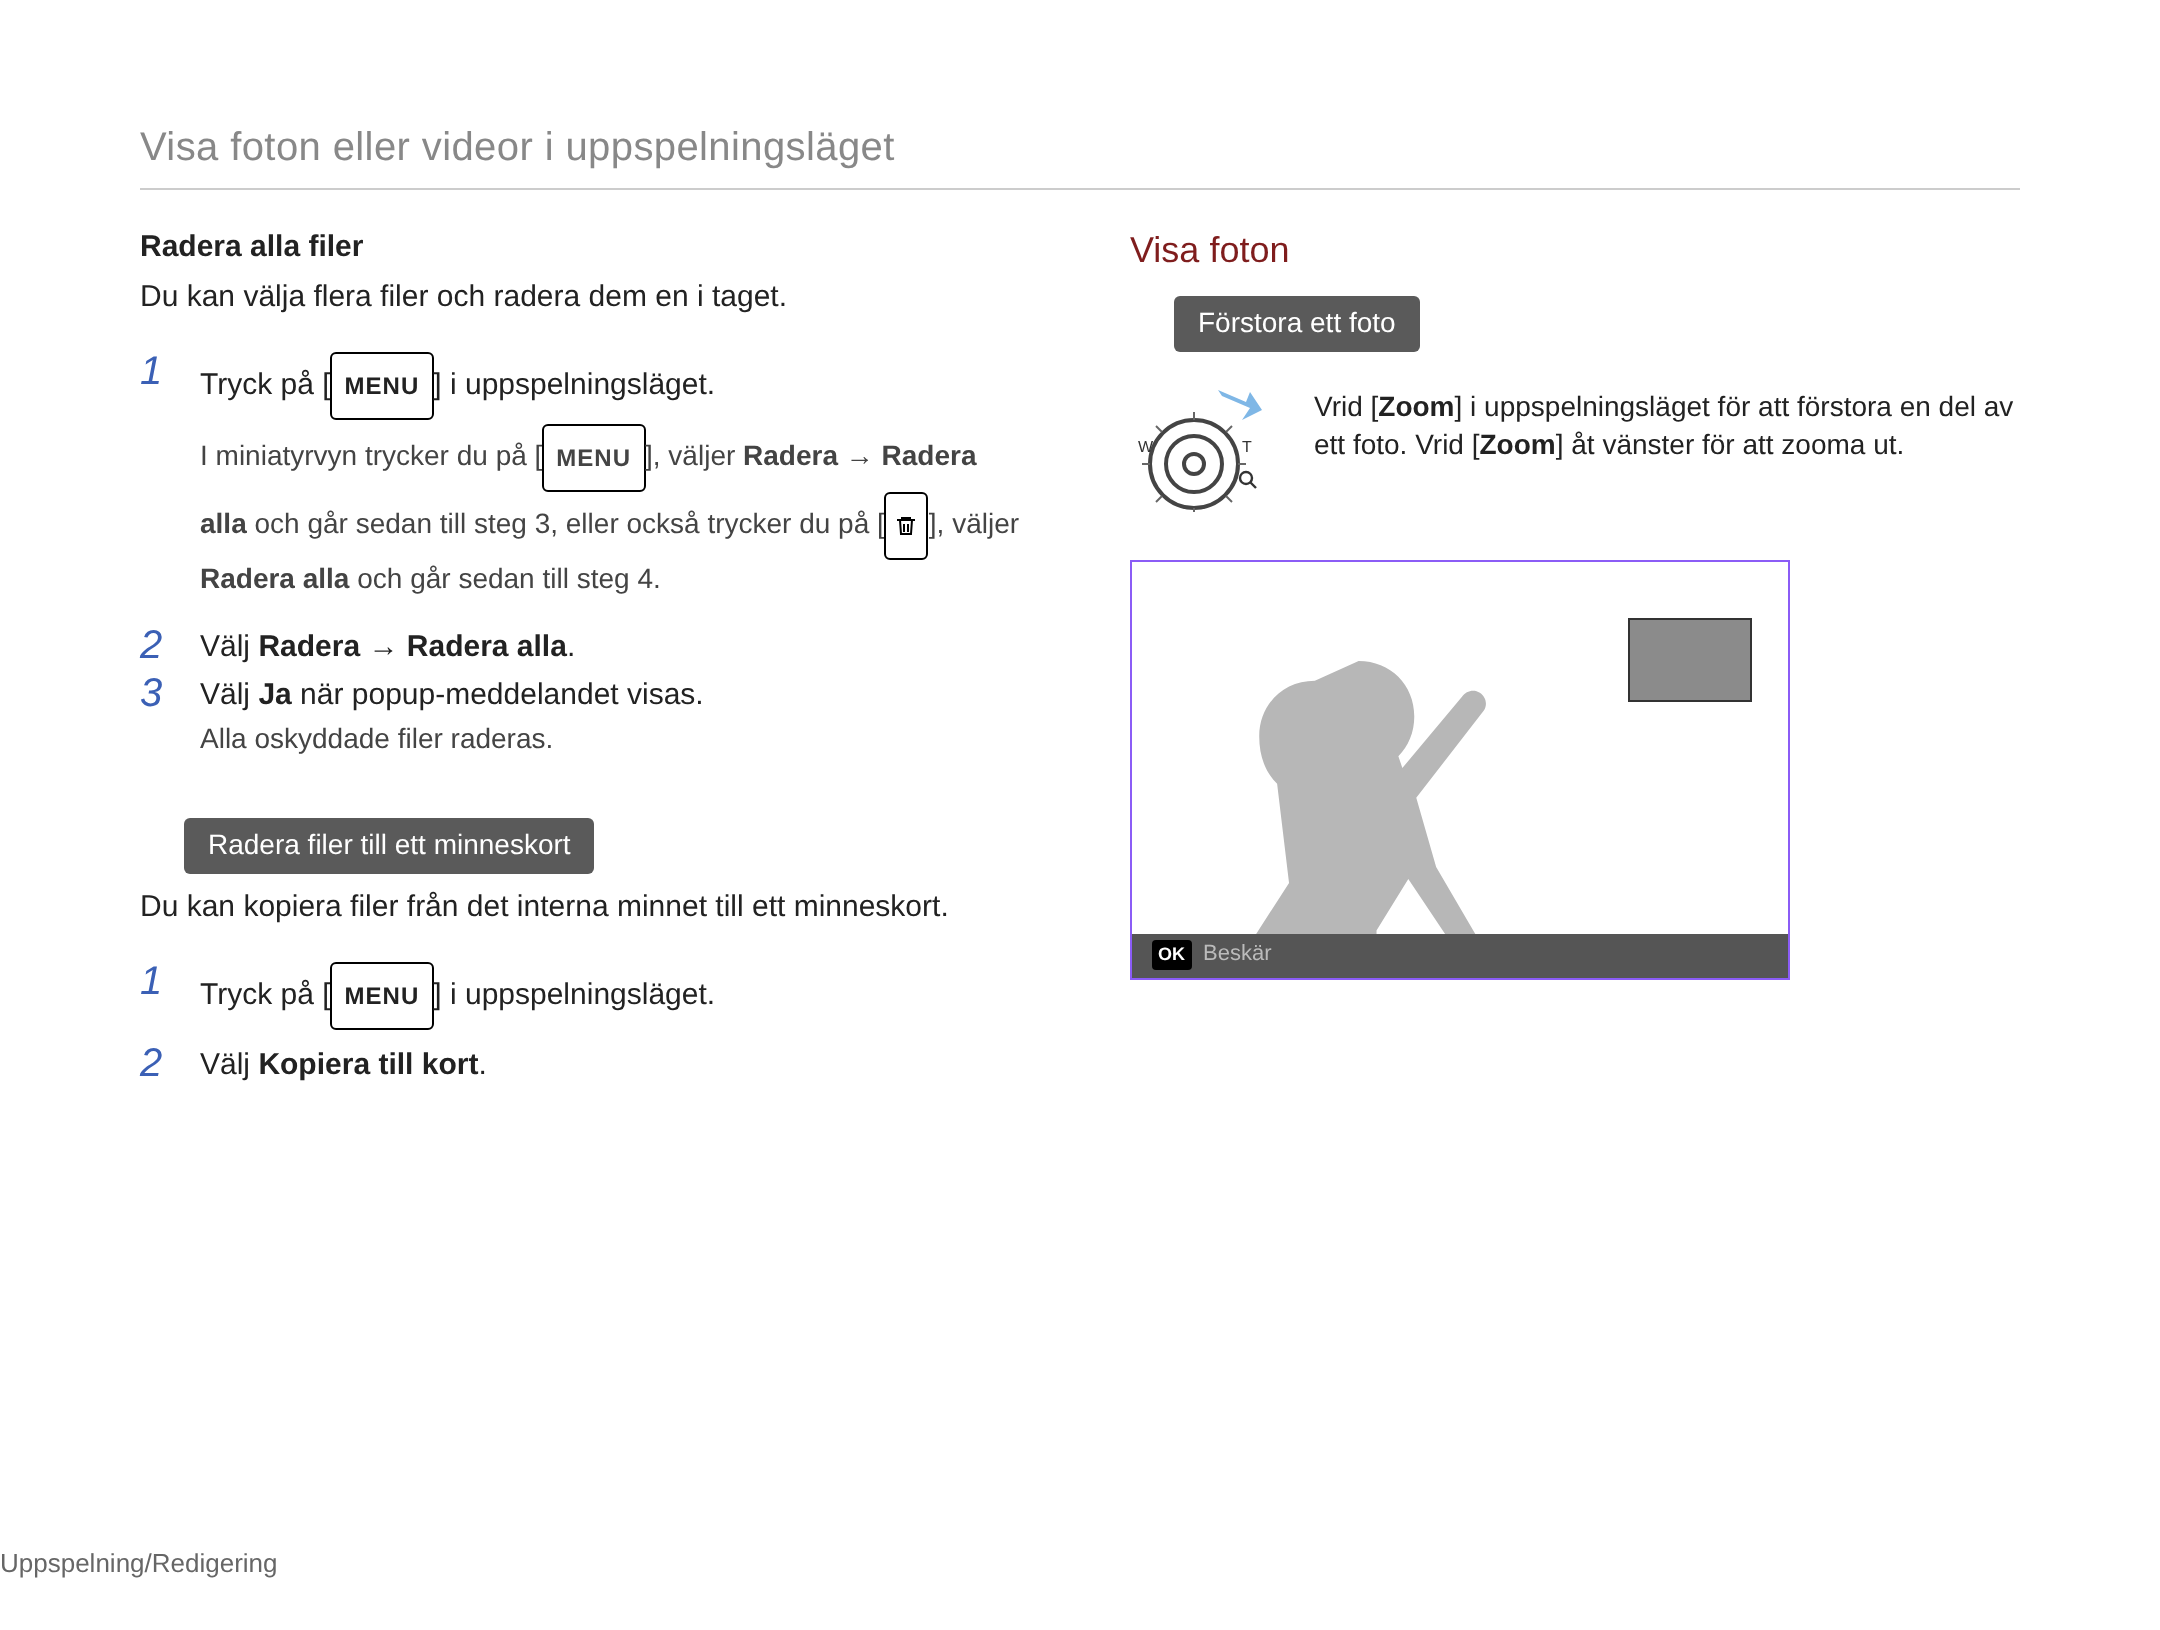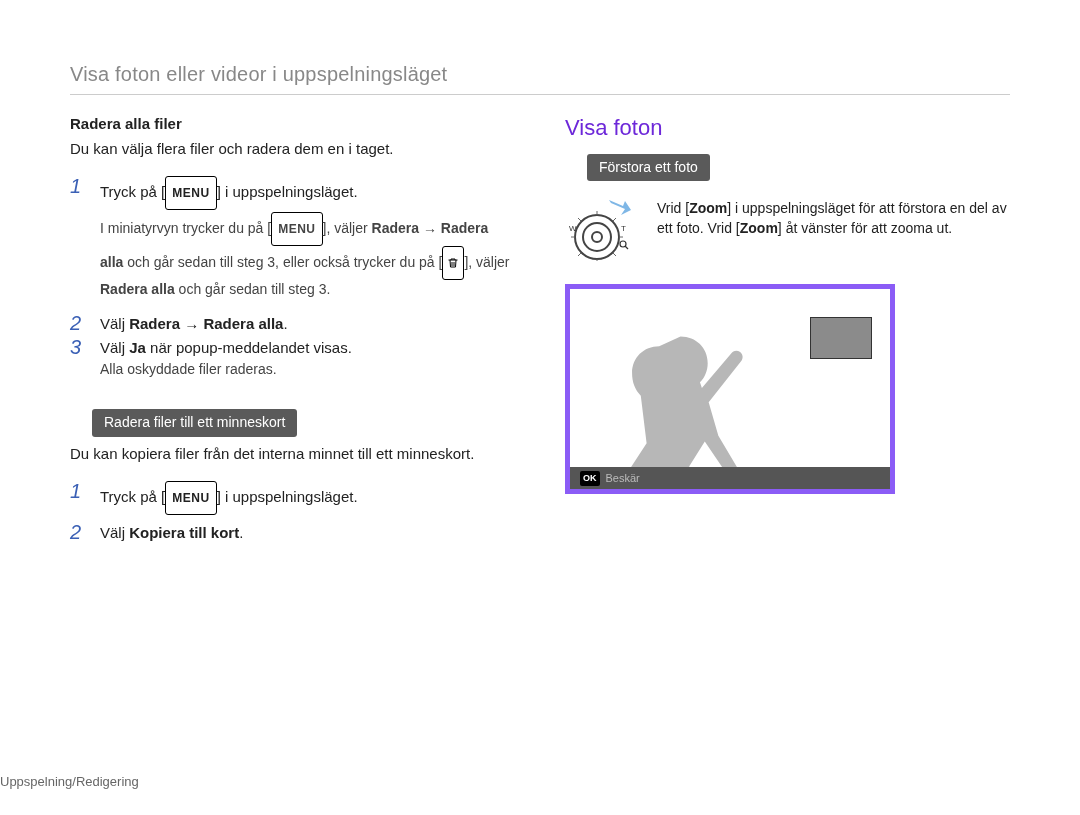--- a/index.html
+++ b/index.html
@@ -98,39 +98,39 @@
     display: inline-block;
     background: #5a5a5a;
     color: #fff;
     font-size: 14px;
     padding: 4px 12px;
     border-radius: 3px;
     margin-bottom: 6px;
     margin-left: 22px;
   }
   .h2 {
-    font-size: 22px;
-    color: #6d28d9;
+    font-size: 18px;
+    color: #7f1d1d;
     font-weight: 400;
     margin: 0 0 10px 0;
   }
   .zoom-row {
     display: flex;
     gap: 14px;
     align-items: flex-start;
     margin: 12px 0 18px 0;
   }
   .zoom-svg {
     flex-shrink: 0;
   }
   .screen {
     position: relative;
     width: 330px;
     height: 210px;
-    border: 5px solid #8b5cf6;
+    border: 1px solid #8b5cf6;
     box-sizing: border-box;
     background: #fff;
     overflow: hidden;
   }
   .screen .statusbar {
     position: absolute;
     left: 0; right: 0; bottom: 0;
     height: 22px;
     background: #555;
     color: #bbb;
@@ -202,21 +202,21 @@
         <div class="step-num">1</div>
         <div class="step-body">
           <span>Tryck på [</span><span class="btn-label">MENU</span><span>] i uppspelningsläget.</span>
         </div>
       </div>
       <div class="step-note">
         <span>I miniatyrvyn trycker du på [</span><span class="btn-label">MENU</span><span>], väljer </span><span class="bold">Radera</span><span class="arrow"> → </span><span class="bold">Radera alla</span><span> och går sedan till steg 3, eller också trycker du på [</span><span class="btn-label icon">
             <svg class="svg-trash" width="12" height="12" viewBox="0 0 24 24" fill="none" stroke="#000" stroke-width="2">
               <path d="M3 6h18M8 6V4h8v2m-10 0 1 14h10l1-14M10 10v8M14 10v8"></path>
             </svg>
-          </span><span>], väljer </span><span class="bold">Radera alla</span><span> och går sedan till steg 3.</span>
+          </span><span>], väljer </span><span class="bold">Radera alla</span><span> och går sedan till steg 4.</span>
       </div>
 
       <div class="step">
         <div class="step-num">2</div>
         <div class="step-body">
           <span>Välj </span><span class="bold">Radera</span><span class="arrow"> → </span><span class="bold">Radera alla</span><span>.</span>
         </div>
       </div>
 
       <div class="step">

